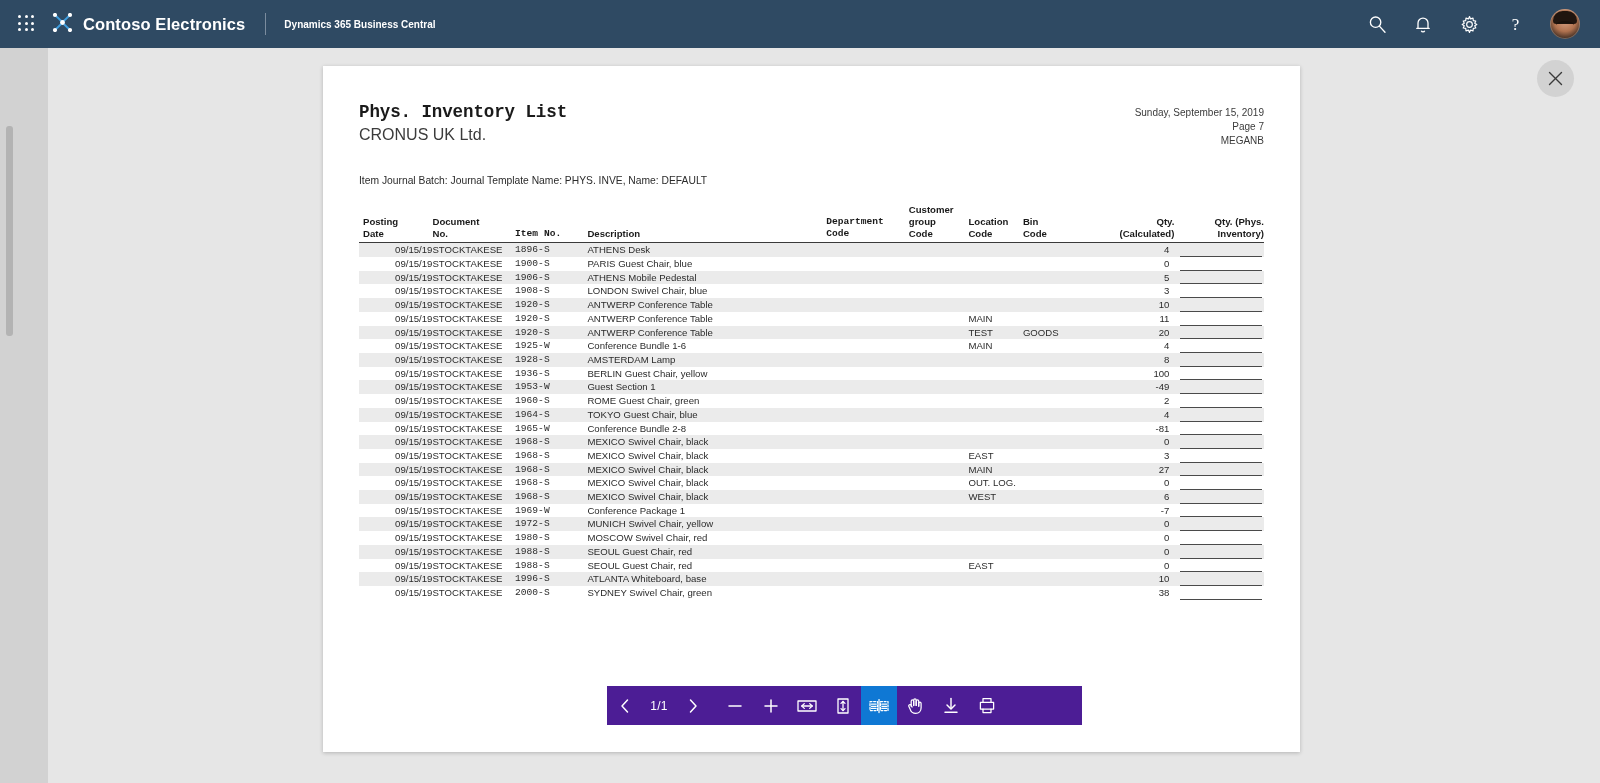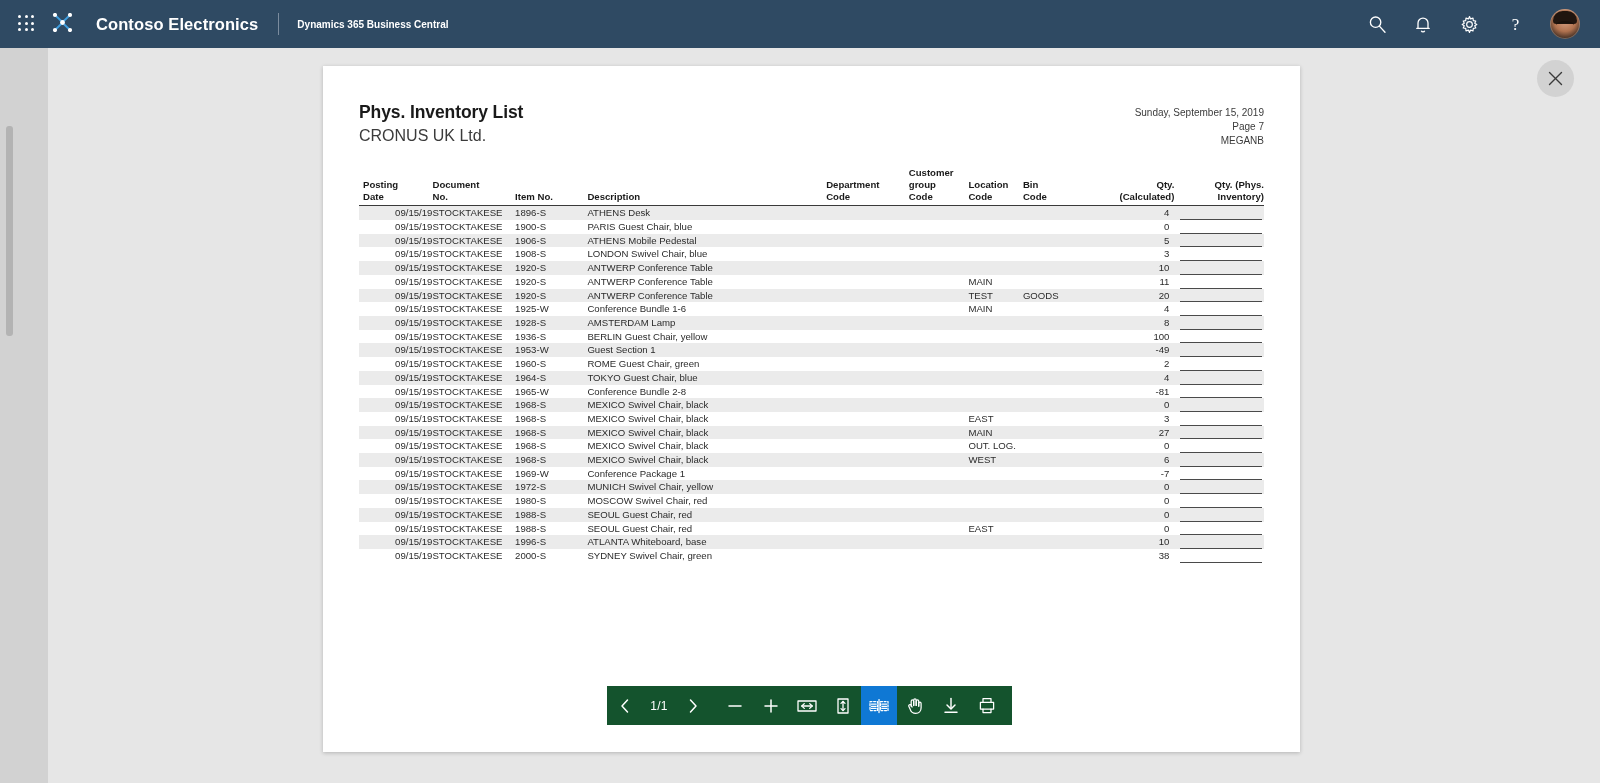--- a/index.html
+++ b/index.html
@@ -22,21 +22,21 @@
   .waffle {
     width: 18px; height: 18px;
     margin-left: 18px; margin-right: 16px;
     display: grid;
     grid-template-columns: repeat(3, 1fr);
     grid-template-rows: repeat(3, 1fr);
     gap: 2px;
     cursor: pointer;
   }
   .waffle i { display:block; width: 3px; height: 3px; background: #ffffff; border-radius: 50%; }
-  .brand-group { display:flex; align-items:center; gap:23px; }
+  .brand-group { display:flex; align-items:center; gap:10px; }
   #brand-name {
     font-size: 16.5px; font-weight: bold; letter-spacing: .1px; white-space: nowrap;
   }
   .divider-v {
     width: 1px; height: 22px; background: #7b8c9e;
     margin: 0 18px 0 20px;
   }
   #app-name { font-size: 10px; font-weight: 600; white-space: nowrap; }
   .bar-right { margin-left:auto; display:flex; align-items:center; gap: 24px; padding-right: 20px; }
   .bar-icon { width: 22px; height: 22px; display:flex; align-items:center; justify-content:center; cursor:pointer; }
@@ -88,21 +88,21 @@
     width: 977px; height: 686px;
     background: #ffffff;
     box-shadow: 0 1px 4px rgba(0,0,0,.22);
     overflow: hidden;
   }
   #report {
     position:absolute; left: 36px; top: 36px; right: 36px;
   }
   .rpt-head { display:flex; align-items:flex-start; }
   #report-title {
-    font-size: 17.5px; font-weight: bold; color: #1a1a1a; letter-spacing: -.1px;
+    font-size: 17.5px; font-weight: bold; color: #1a1a1a; letter-spacing: -.1px; font-family: Liberation Mono, monospace;
   }
   #company-name { font-size: 16px; color: #3b3b3b; margin-top: 4px; }
   .rpt-head-right {
     margin-left:auto; text-align: right; font-size: 10px; color: #3b3b3b; line-height: 1.42;
     padding-top: 4px;
   }
   #batch-line { margin-top: 26px; font-size: 10.3px; color: #2b2b2b; }
 
   
   #rpt-table {
@@ -125,40 +125,40 @@
   #rpt-table tbody td {
     padding: 1px 0 1px 0;
     line-height: 1.22;
     height: 12.3px;
     white-space: nowrap;
   }
   #rpt-table tbody tr.alt td { background: #ebebeb; }
   #rpt-table tbody td.num { text-align: right; padding-right: 5px; }
   .c-pdate { width: 64px; padding-left: 4px !important; text-align: right; }
   .c-docno { width: 72px; }
-  .c-itemno { width: 63px; }
+  .c-itemno { width: 63px; font-family: Liberation Mono, monospace; }
   .c-desc { width: 208px; }
-  .c-dept { width: 72px; }
+  .c-dept { width: 72px; font-family: Liberation Mono, monospace; }
   .c-cust { width: 52px; }
   .c-loc { width: 46px; }
   .c-bin { width: 58px; }
   .c-qtyc { width: 74px; }
   .c-qtyp { width: 78px; }
   td.c-qtyp { position: relative; }
   td.c-qtyp .writein {
     position:absolute; left: 6px; right: 2px; bottom: 0px;
     border-bottom: 1.1px solid #4a4a4a;
     height: 0;
   }
 
   
   #pdf-toolbar {
     position:absolute; left: 607px; top: 686px;
-    width: 405px; height: 39px;
-    background: #14532d;
+    width: 475px; height: 39px;
+    background: #4c1d95;
     display:flex; align-items:center;
     z-index: 14;
   }
   .tb-btn {
     height: 39px; min-width: 36px;
     display:flex; align-items:center; justify-content:center;
     cursor:pointer; color:#ffffff;
   }
   .tb-btn.active { background: #0f78d4; }
   #page-indicator {
@@ -251,20 +251,21 @@
         <div id="report-title">Phys. Inventory List</div>
         <div id="company-name">CRONUS UK Ltd.</div>
       </div>
       <div class="rpt-head-right">
         <div>Sunday, September 15, 2019</div>
         <div>Page 7</div>
         <div>MEGANB</div>
       </div>
     </div>
 
+    <div id="batch-line">Item Journal Batch: Journal Template Name: PHYS. INVE, Name: DEFAULT</div>
 
     <table id="rpt-table">
       <thead>
         <tr>
           <th class="l c-pdate">Posting
 Date</th>
           <th class="l c-docno">Document
 No.</th>
           <th class="l c-itemno">Item No.</th>
           <th class="l c-desc">Description</th>

